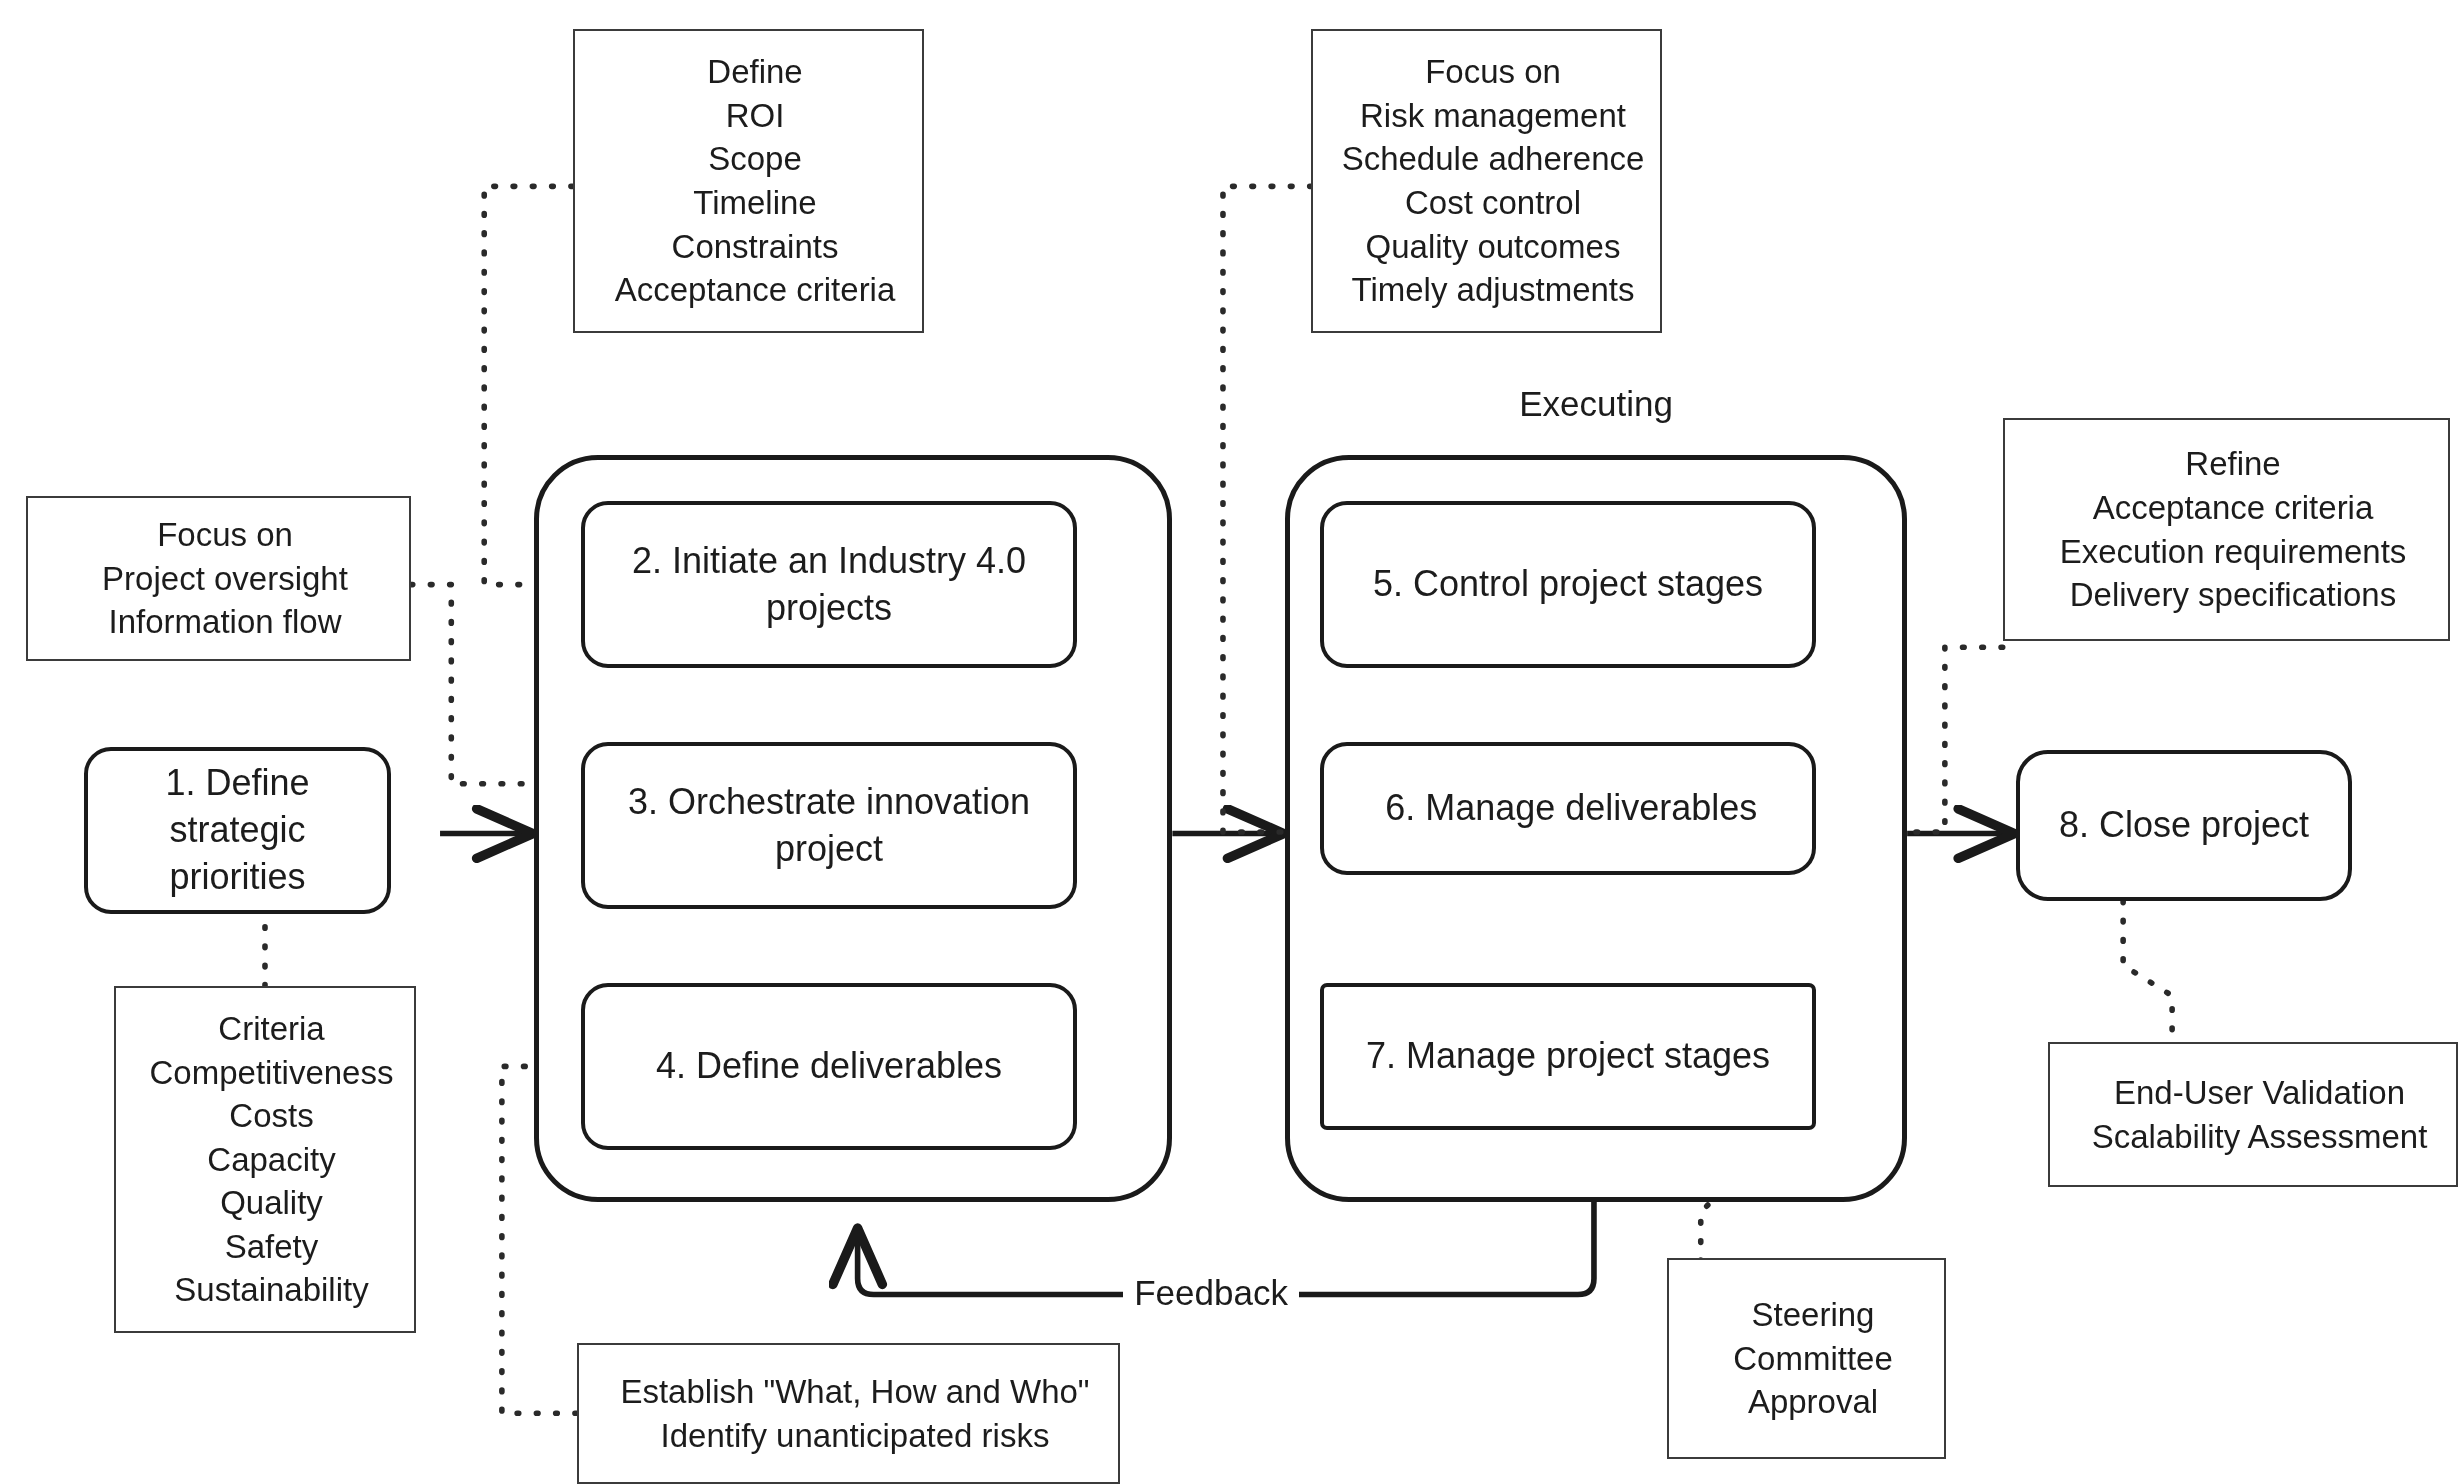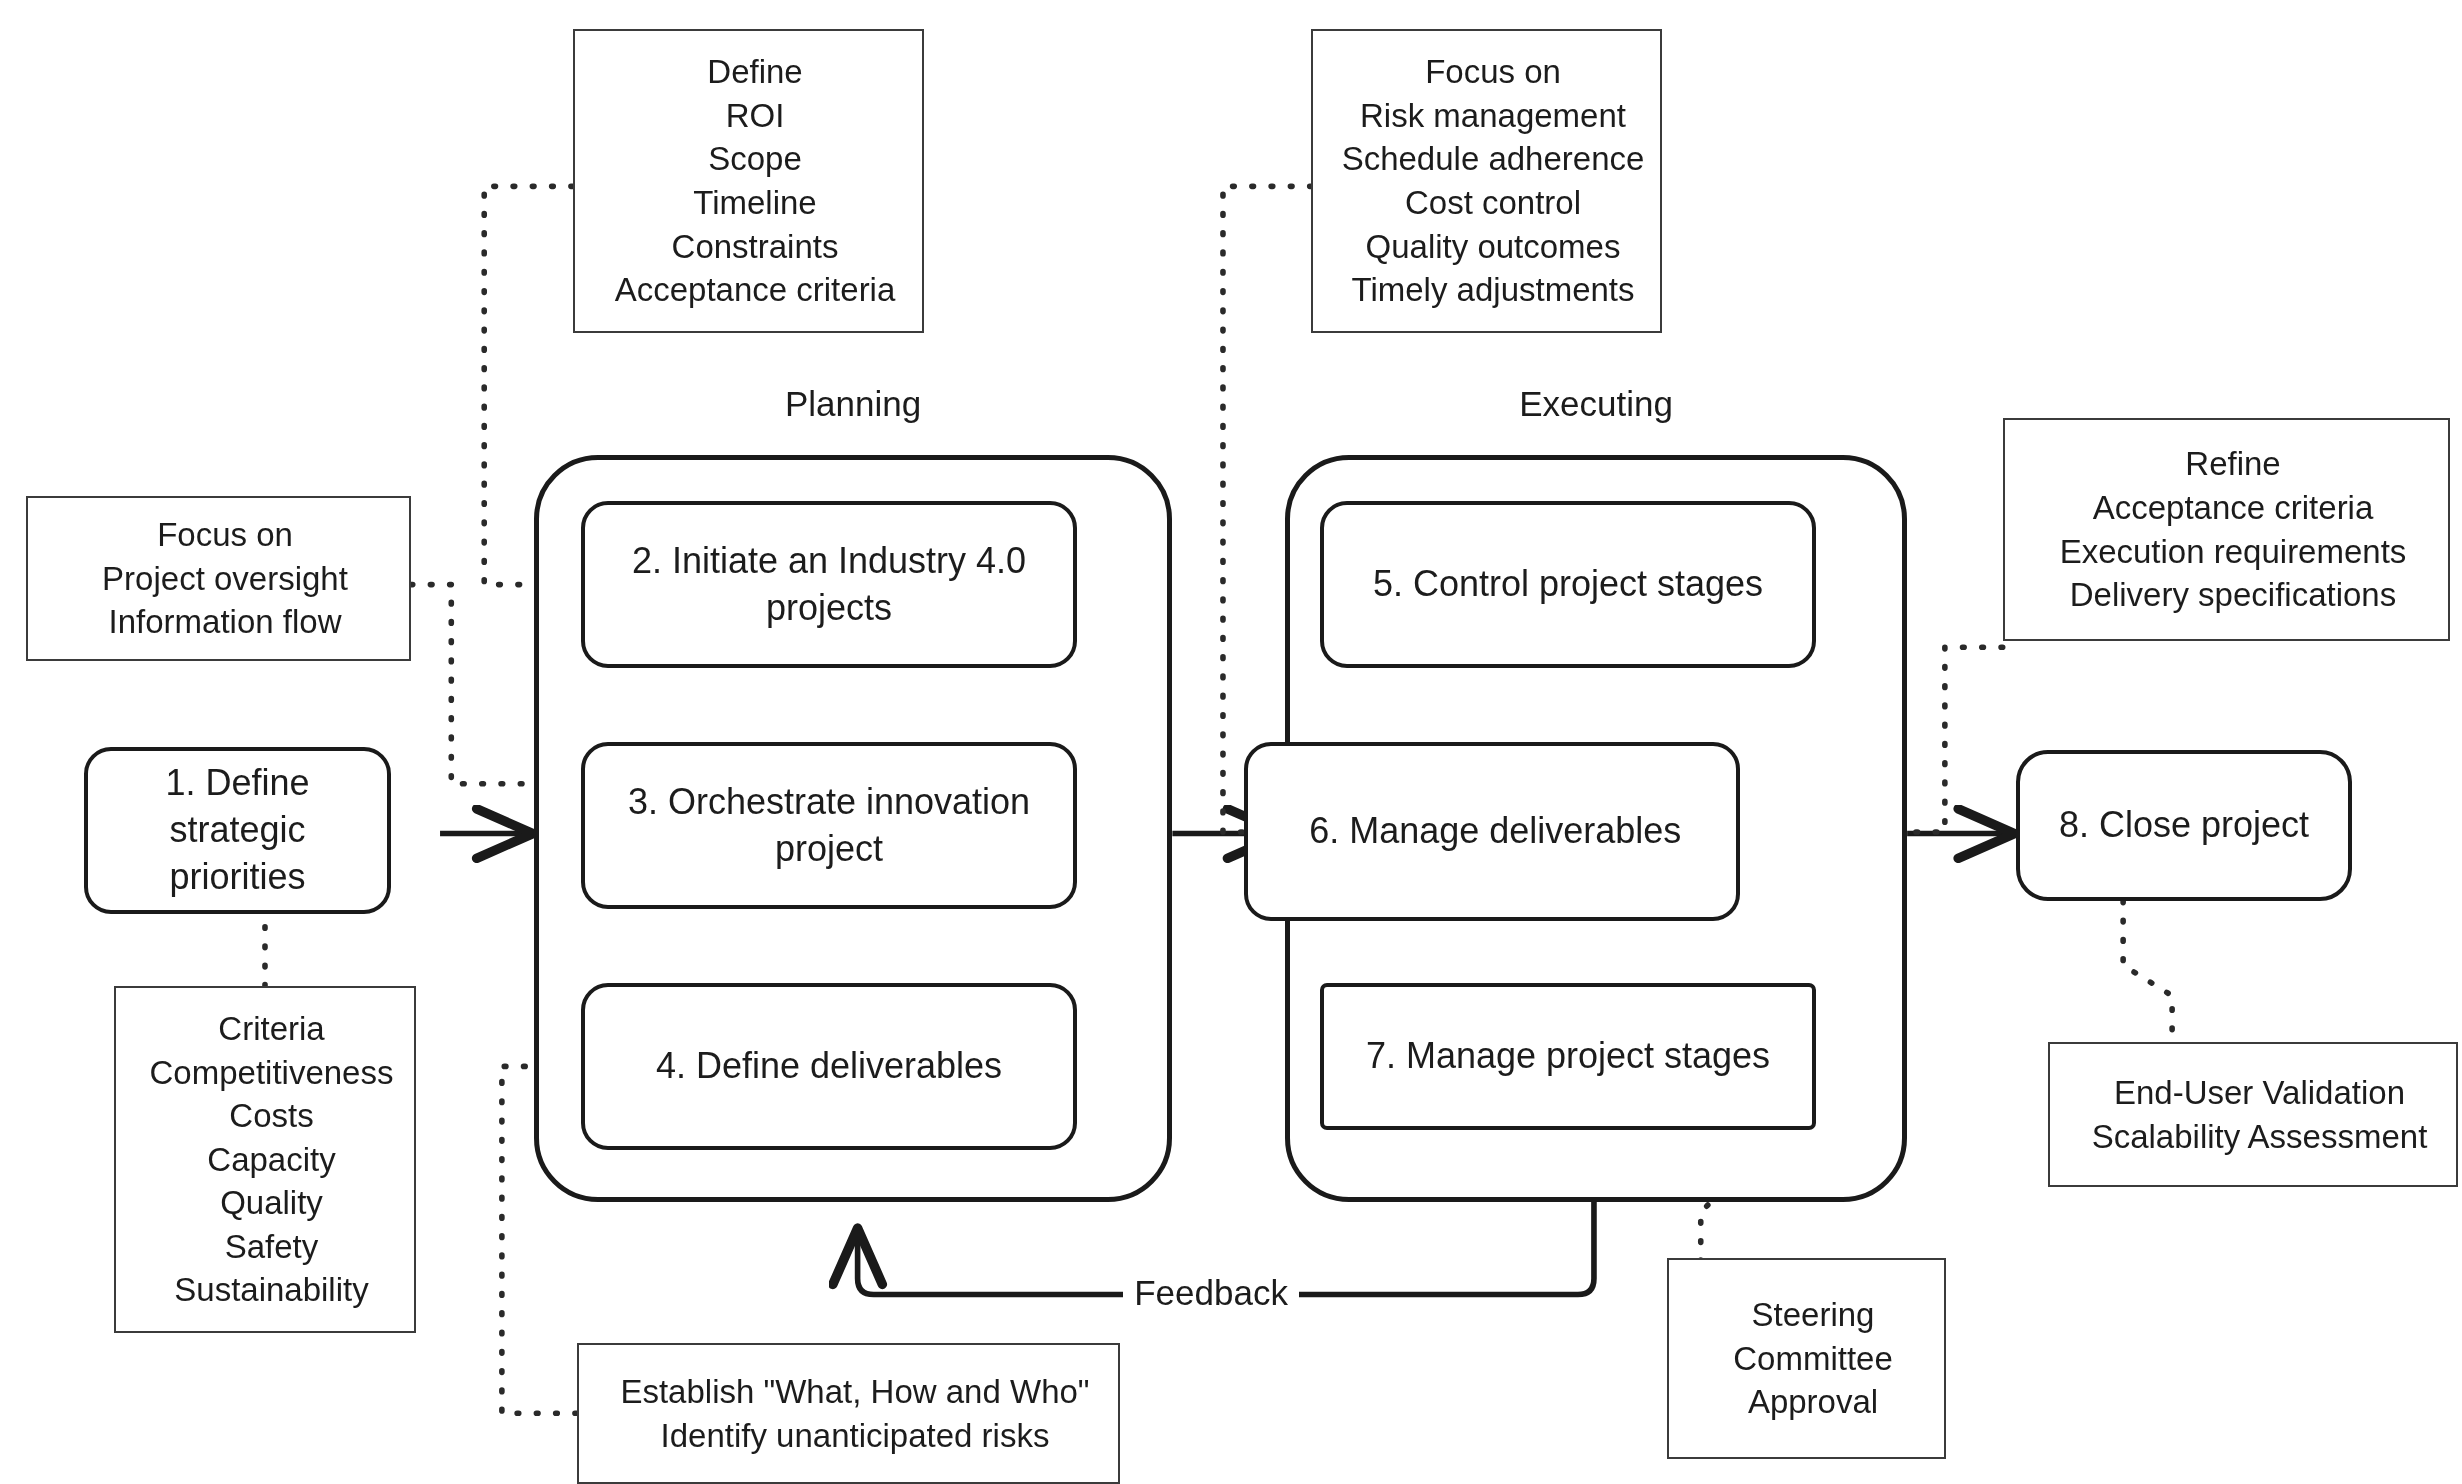--- a/index.html
+++ b/index.html
@@ -82,36 +82,35 @@
 
       <path d="M2494,806 L2422,806 L2422,1036 L2262,1036"></path>
 
       <path d="M2176,1448 L2118,1510 L2118,1572"></path>
 
       <path d="M2644,1122 L2644,1202 L2705,1240 L2705,1300"></path>
     </g>
   </svg>
 
   <div class="phase" style="left:534px;top:455px;width:638px;height:747px;"></div>
-  <div class="phase-label" style="left:534px;top:384px;width:638px;">Planning</div>
 
   <div class="phase" style="left:1285px;top:455px;width:622px;height:747px;"></div>
   <div class="phase-label" style="left:1285px;top:384px;width:622px;">Executing</div>
 
   <div class="step" style="left:84px;top:747px;width:307px;height:167px;">1. Define strategic priorities</div>
 
   <div class="step" style="left:581px;top:501px;width:496px;height:167px;">2. Initiate an Industry 4.0 projects</div>
 
   <div class="step" style="left:581px;top:742px;width:496px;height:167px;">3. Orchestrate innovation project</div>
 
   <div class="step" style="left:581px;top:983px;width:496px;height:167px;">4. Define deliverables</div>
 
   <div class="step" style="left:1320px;top:501px;width:496px;height:167px;">5. Control project stages</div>
 
-  <div class="step" style="left:1244px;top:742px;width:496px;height:179px;padding-left:21px;">6. Manage deliverables</div>
+  <div class="step" style="left:1320px;top:742px;width:496px;height:133px;padding-left:21px;">6. Manage deliverables</div>
 
   <div class="step" style="left:1320px;top:983px;width:496px;height:147px;border-radius:7px;">7. Manage project stages</div>
 
   <div class="step" style="left:2016px;top:750px;width:336px;height:151px;border-radius:32px;">8. Close project</div>
 
   <div class="note" style="left:573px;top:29px;width:351px;height:304px;">
     <span class="ln">Define</span>
     <span class="ln">ROI</span>
     <span class="ln">Scope</span>
     <span class="ln">Timeline</span>

